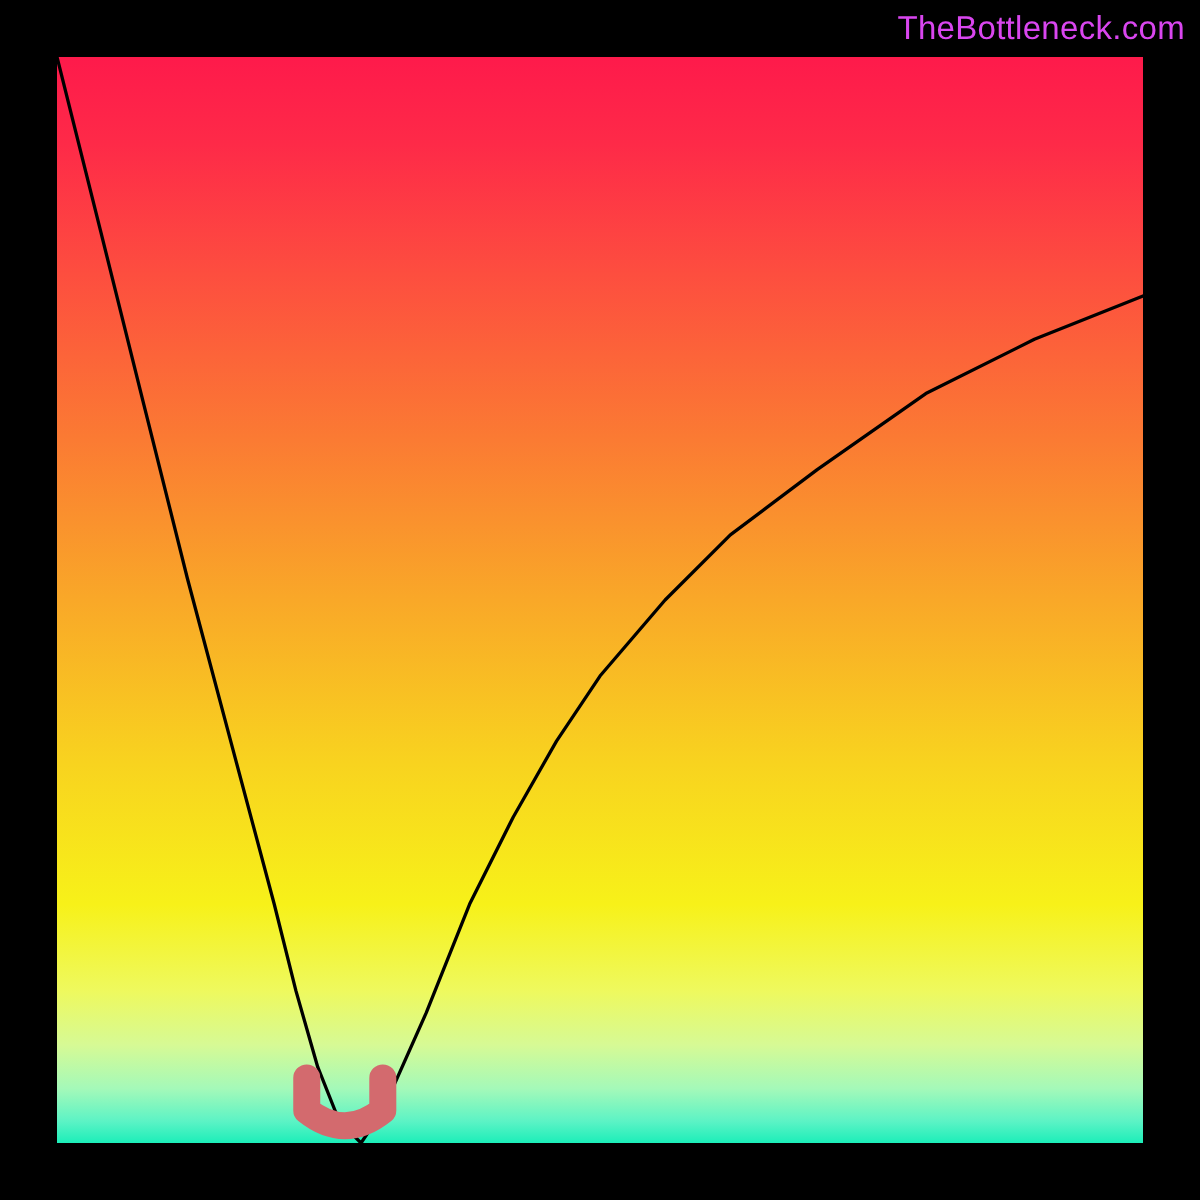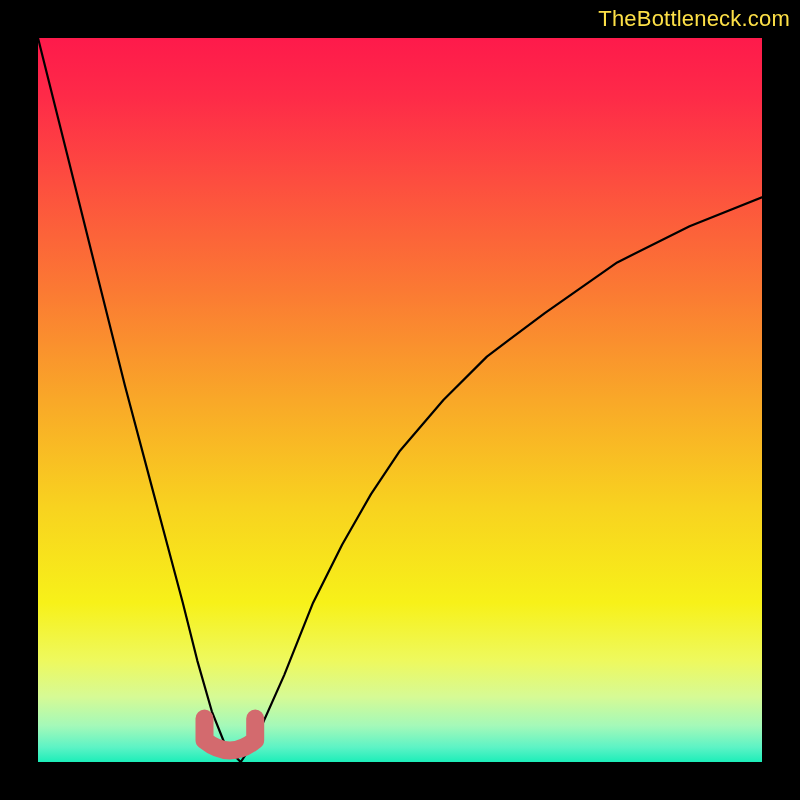--- a/index.html
+++ b/index.html
@@ -16,21 +16,21 @@
     left: 0;
     top: 0;
     width: 800px;
     height: 800px;
     background: #000;
   }
   .watermark {
     position: absolute;
     top: 6px;
     right: 10px;
-    color: #fde047;
+    color: #d946ef;
     font-size: 22px;
     letter-spacing: 0.2px;
     font-weight: 400;
     z-index: 10;
   }
   svg.plot {
     position: absolute;
     left: 38px;
     top: 38px;
     width: 724px;

